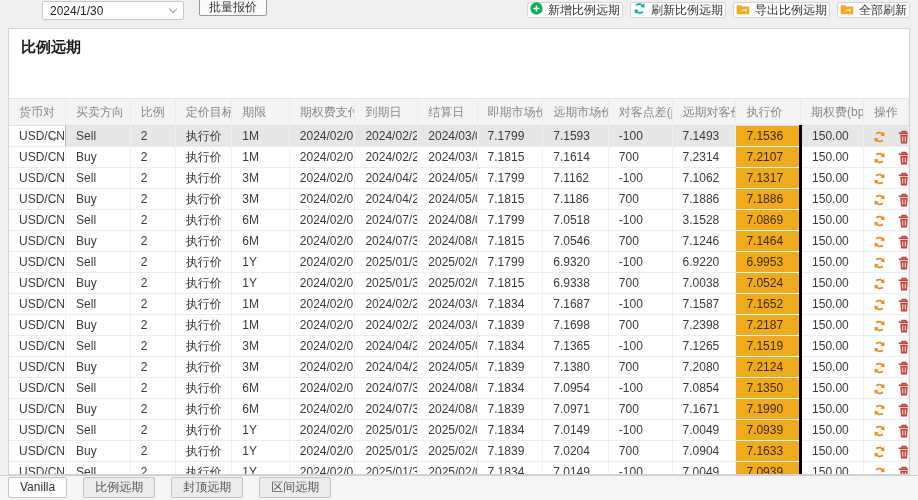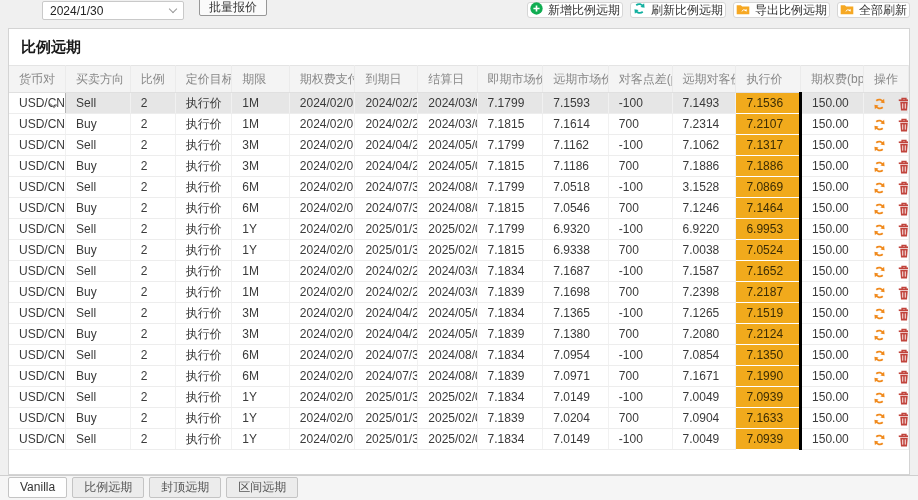--- a/index.html
+++ b/index.html
@@ -36,21 +36,21 @@
     background: #fff; border: 1px solid #d6d6d6; border-radius: 3px;
     font-size: 12px; color: #333; font-family: inherit; cursor: pointer; white-space: nowrap;
   }
   .tbtn svg { flex: none; }
   
   .panel {
     position: absolute; top: 28px; left: 8px; right: 8px; bottom: 25px;
     background: #fff; border: 1px solid #d4d4d4; overflow: hidden;
   }
   .panel-title { font-size: 15px; font-weight: bold; color: #1a1a1a; padding: 9px 12px 8px; }
-  table { width: 100%; border-collapse: collapse; table-layout: fixed; }
+  table { width: 100%; border-collapse: collapse; table-layout: fixed; margin-top: 33px; }
   thead th {
     background: #f4f4f4; color: #888; font-weight: normal; text-align: left;
     padding: 0 2px 0 10px; height: 27px; font-size: 12px; white-space: nowrap; overflow: hidden;
     border-top: 1px solid #e4e4e4; border-bottom: 1px solid #e0e0e0; border-right: 1px solid #ebebeb;
   }
   tbody td {
     height: 20px; line-height: 20px; padding: 0 2px 0 10px;
     border-bottom: 1px solid #ededed; border-right: 1px solid #f1f1f1;
     color: #3a3a3a; font-size: 12px; white-space: nowrap; overflow: hidden;
   }
@@ -67,21 +67,21 @@
     background: #f1aa1c !important; border-bottom: 1px solid #fff;
     border-right: 3px solid #000000; color: #3c2d05;
   }
   td.ops { padding-left: 9px; }
   .op-btn { display: inline-block; width: 13px; height: 14px; margin-right: 9px; vertical-align: middle; cursor: pointer; }
   .op-btn svg { display: block; }
   
   .tabbar {
     position: absolute; left: 0; right: 0; bottom: 0; height: 25px;
     background: #f5f5f5; border-top: 1px solid #cfcfcf;
-    display: flex; gap: 5px; padding: 1px 0 0 8px;
+    display: flex; gap: 16px; padding: 1px 0 0 8px;
   }
   .tab {
     height: 21px; line-height: 19px; padding: 0 11px;
     border: 1px solid #c4c4c4; background: #ececec; color: #555;
     border-radius: 2px; cursor: pointer; white-space: nowrap;
   }
   .tab.active { background: #fefefe; color: #333; }
 </style>
 </head>
 <body>

